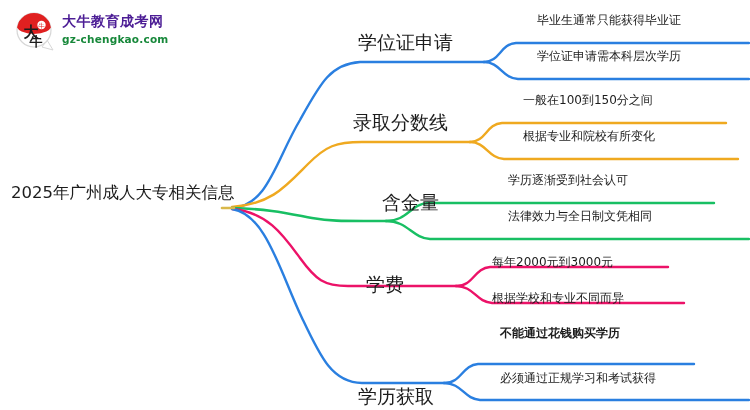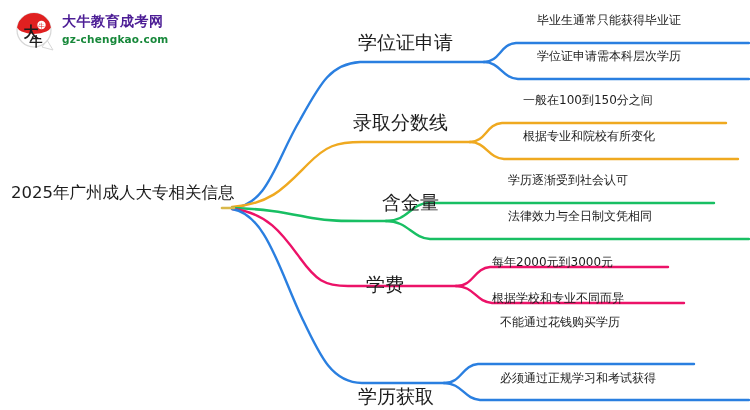--- a/index.html
+++ b/index.html
@@ -166,16 +166,16 @@
 
   <div class="node-text branch-label" style="left:366px; top:190px;margin-left:16px;">含金量</div>
   <div class="node-text leaf-label" style="left:508px; top:172px;">学历逐渐受到社会认可</div>
   <div class="node-text leaf-label" style="left:508px; top:208px;">法律效力与全日制文凭相同</div>
 
   <div class="node-text branch-label" style="left:366px; top:272px;">学费</div>
   <div class="node-text leaf-label" style="left:492px; top:254px;">每年2000元到3000元</div>
   <div class="node-text leaf-label" style="left:492px; top:290px;">根据学校和专业不同而异</div>
 
   <div class="node-text branch-label" style="left:358px; top:352px;margin-top:32px;">学历获取</div>
-  <div class="node-text leaf-label" style="left:500px; top:314px;">不能通过花钱购买学历</div>
+  <div class="node-text leaf-label" style="left:500px; top:325px;font-weight:bold;">不能通过花钱购买学历</div>
   <div class="node-text leaf-label" style="left:500px; top:370px;">必须通过正规学习和考试获得</div>
 
 </div>
 
 </body></html>

